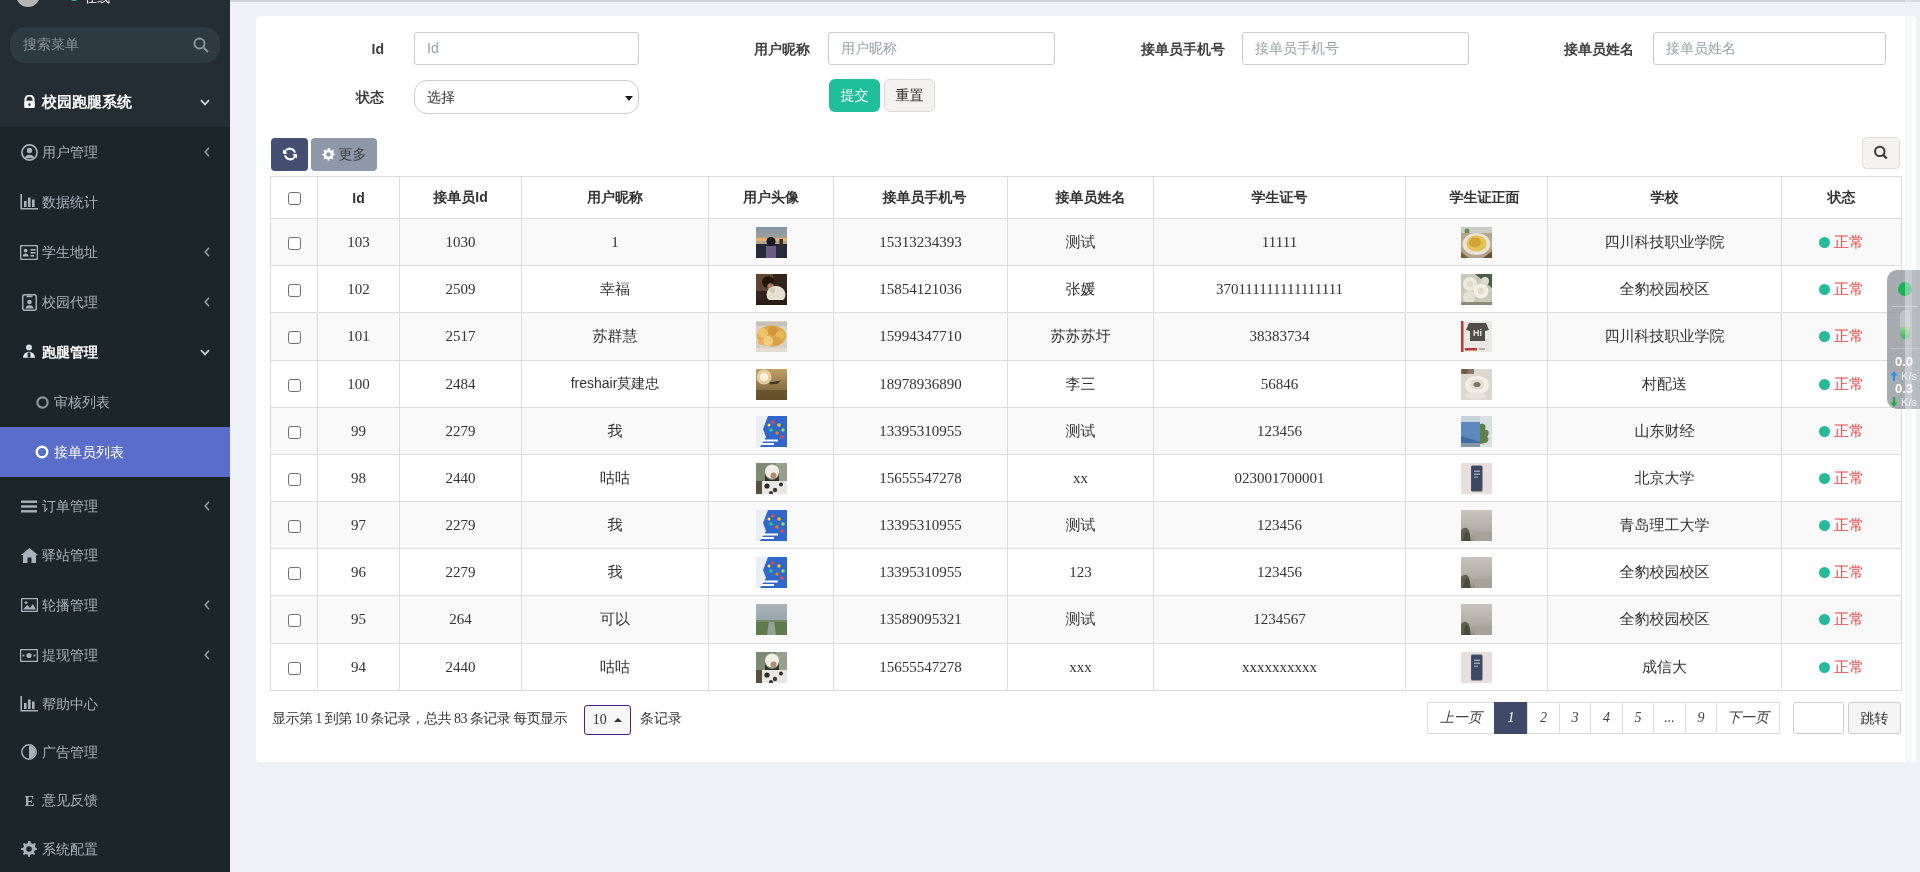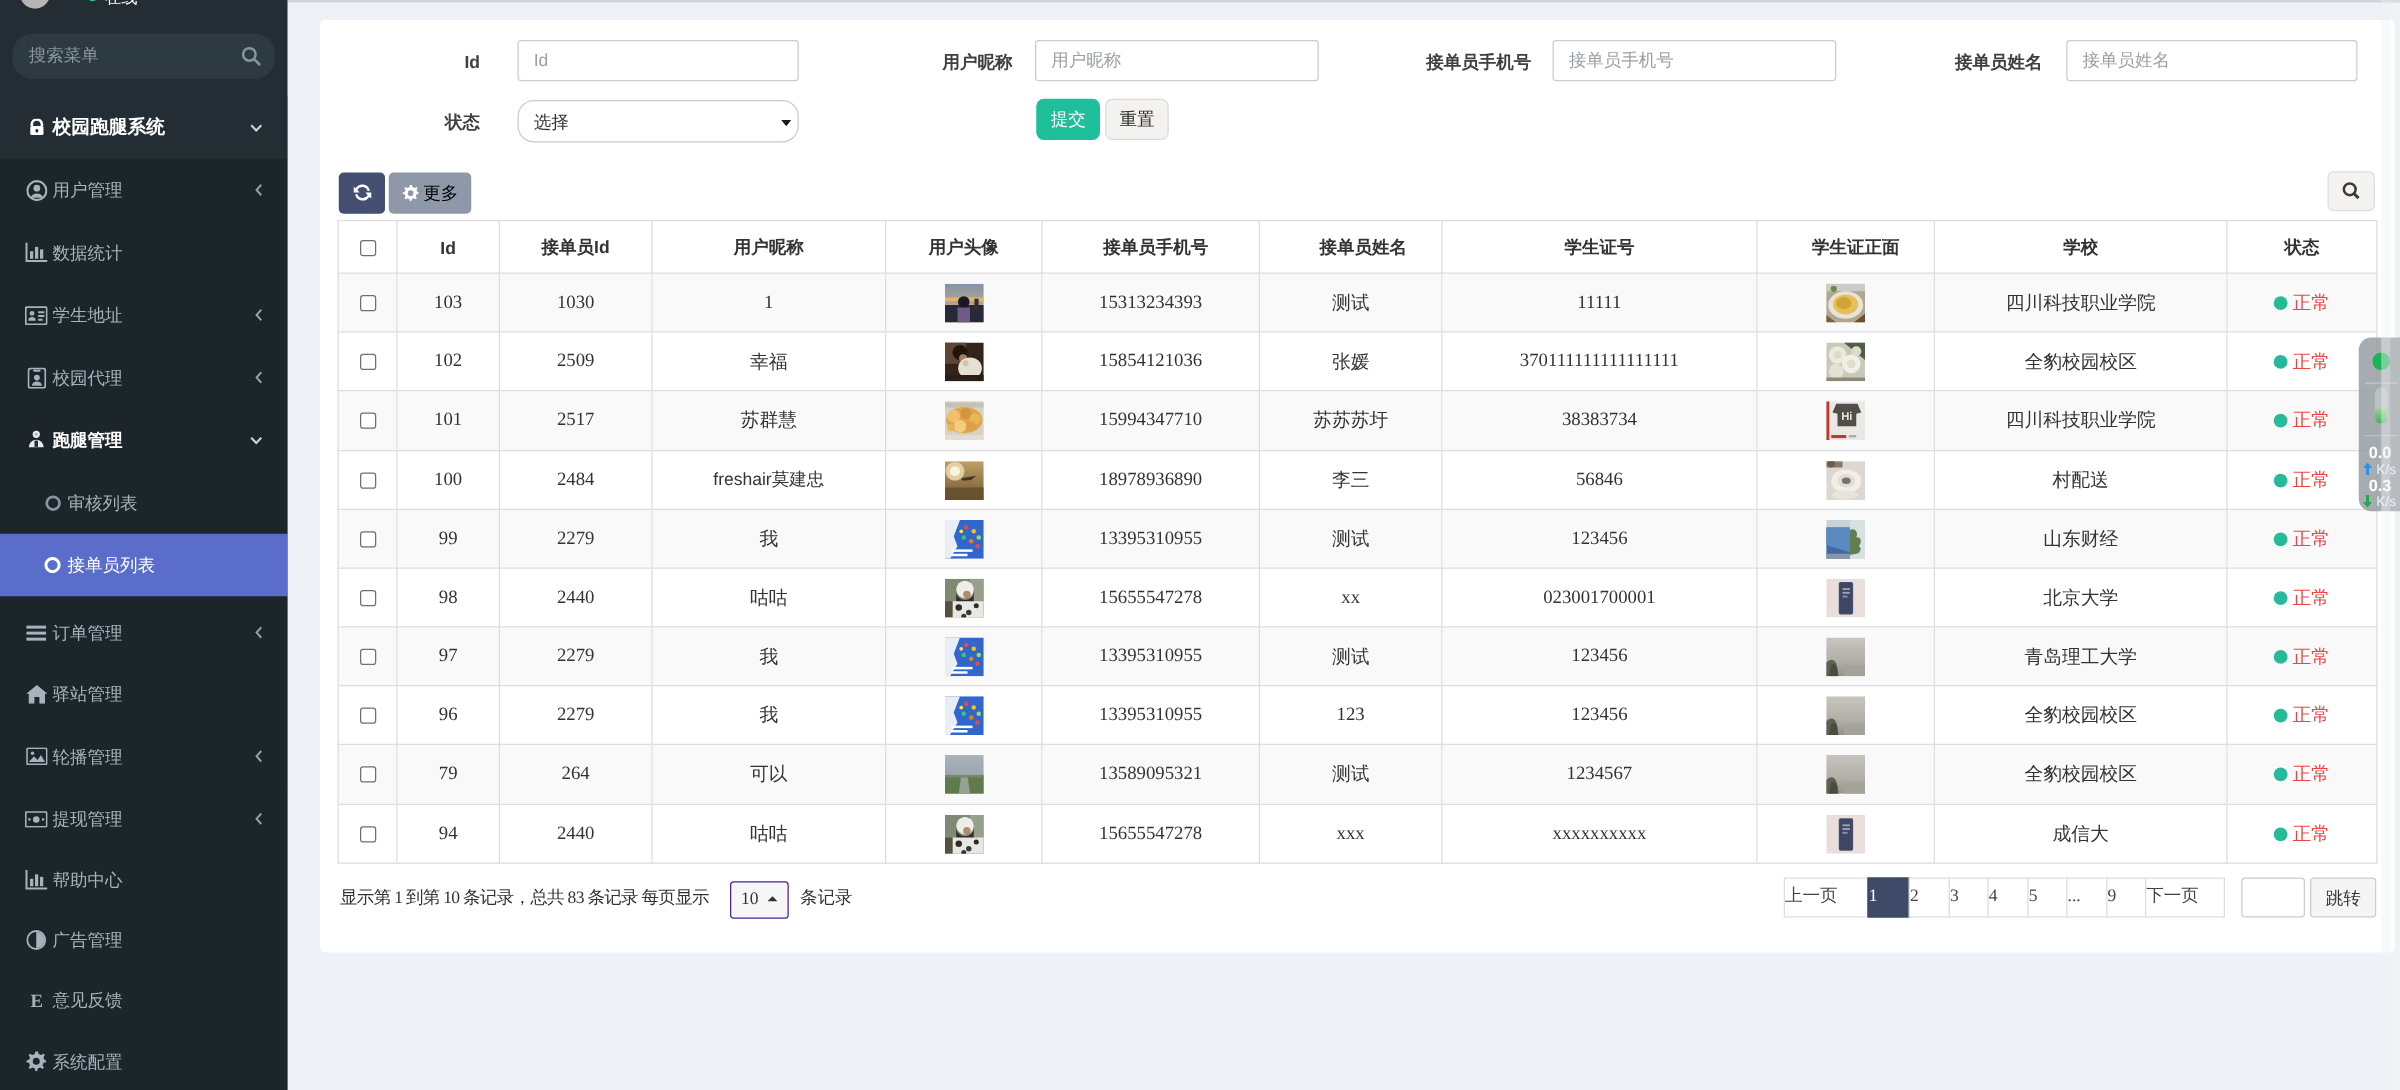--- a/index.html
+++ b/index.html
@@ -39,40 +39,40 @@
 
 #panel { position:absolute; left:245px; top:16px; width:1660px; height:746px; background:#fff; border-radius:4px; z-index:1;margin-left:11px; }
 .flabel { position:absolute; height:34px; line-height:34px; text-align:right; color:#404040; font-weight:bold; font-size:14px; }
 .finput { position:absolute; height:33px; border:1px solid #ccc; border-radius:3px; background:#fff; line-height:31px; padding-left:12px; color:#9aa0a6; font-size:14px; }
 .fselect { position:absolute; height:34px; border:1px solid #ccc; border-radius:13px; background:#fff; line-height:32px; padding-left:12px; color:#333; font-size:14px; }
 .caret { position:absolute; right:5px; top:15px; width:0; height:0; border-left:4.5px solid transparent; border-right:4.5px solid transparent; border-top:5.5px solid #1a1a1a; }
 .btn { position:absolute; border-radius:4px; text-align:center; font-size:14px; }
 .btn-submit { left:573px; top:63px; width:51px; height:33px; background:#1fbf9b; color:#fff; line-height:33px; border-radius:6px; }
 .btn-reset { left:628px; top:63px; width:51px; height:33px; background:#f3f2f0; border:1px solid #ddd9d4; color:#2b2b2b; line-height:31px; border-radius:6px; }
 .btn-refresh { left:15px; top:122px; width:37px; height:33px; background:#454f72; color:#fff; }
-.btn-more { left:55px; top:122px; width:66px; height:33px; background:#8e98a8; color:#000000; line-height:33px; }
+.btn-more { left:55px; top:122px; width:66px; height:33px; background:#8e98a8; color:#404040; line-height:33px; }
 .btn-search { left:1606px; top:121px; width:38px; height:32px; background:#f4f3f1; border:1px solid #ddd; border-radius:5px; }
 
 
 table.grid { position:absolute; left:14px; top:160px; border-collapse:collapse; table-layout:fixed; }
 table.grid th, table.grid td { border:1px solid #ddd; text-align:center; font-size:14px; color:#333; overflow:hidden; padding:0; }
 table.grid th { height:42px; font-weight:bold; background:#fff; }
 table.grid td { height:47px; font-family:"Liberation Serif",serif; font-size:15px; }
 tr.odd td { background:#f9f9f9; }
 .cb { display:inline-block; width:13px; height:13px; border:1.5px solid #6f6f6f; border-radius:2.5px; background:#fff; vertical-align:middle; }
 .thumb { display:inline-block; width:31px; height:31px; vertical-align:middle; }
 .stat { color:#ef4444; white-space:nowrap; }
 .sdot { display:inline-block; width:11px; height:11px; border-radius:50%; background:#26b99a; margin-right:4px; vertical-align:-1px; }
 
 
 .pgleft { position:absolute; left:16px; top:686px; height:34px; line-height:34px; font-size:14px; color:#333; font-family:"Liberation Serif",serif; }
 .pgsize { width:47px; height:30px; border:1px solid #4c1d95; border-radius:3px; background:#f6f6f6; line-height:28px; text-align:center; font-family:"Liberation Serif",serif; }
 .pgsize .up { display:inline-block; width:0; height:0; border-left:4px solid transparent; border-right:4px solid transparent; border-bottom:4px solid #333; margin-left:4px; vertical-align:2px; }
 .pager { position:absolute; top:686px; height:32px; }
-.pg { position:absolute; top:0; height:32px; border:1px solid #ddd; background:#fff; color:#444; text-align:left; line-height:30px; font-size:14px; font-family:"Liberation Serif",serif; }
+.pg { position:absolute; top:0; height:32px; border:1px solid #ddd; background:#fff; color:#444; text-align:center; line-height:30px; font-size:14px; font-family:"Liberation Serif",serif;font-style:italic; }
 .pg.on { background:#3f4968; color:#fff; border-color:#3f4968; }
 .jumpin { position:absolute; left:1537px; top:686px; width:51px; height:32px; border:1px solid #ccc; border-radius:3px; background:#fff; }
 .jumpbtn { position:absolute; left:1592px; top:686px; width:53px; height:32px; border:1px solid #ccc; border-radius:3px; background:#f5f5f5; text-align:center; line-height:30px; font-size:14px; color:#333; }
 
 
 #float { position:absolute; left:1887px; top:270px; width:33px; height:139px; background:rgba(148,154,160,0.82); border-radius:10px 0 0 10px; z-index:50; color:#fff; }
 </style>
 </head>
 <body>
 <div class="topline"></div>
@@ -610,21 +610,21 @@
               <rect width="31" height="31" fill="url(#c7s)"></rect>
               <path d="M0 20 C4 16 7 18 8 21 L10 31 L0 31 Z" fill="#5e6152"></path>
               <path d="M4 22 C7 20 9 23 9 26 L9 31 L2 31 Z" fill="#4a4d3e"></path>
               <rect x="14" y="22" width="17" height="9" fill="#a5a29a"></rect>
             </svg></td>
           <td>全豹校园校区</td>
           <td><span class="stat"><span class="sdot"></span>正常</span></td>
         </tr>
         <tr class="odd" style="height:48px;">
           <td><span class="cb"></span></td>
-          <td>79</td>
+          <td>95</td>
           <td>264</td>
           <td>可以</td>
           <td><svg class="thumb" width="31" height="31" viewBox="0 0 31 31">
               <defs>
                 <linearGradient id="a8s" x1="0" y1="0" x2="0" y2="1">
                   <stop offset="0" stop-color="#aab4ba"></stop>
                   <stop offset="1" stop-color="#8c989e"></stop>
                 </linearGradient>
               </defs>
               <rect width="31" height="31" fill="url(#a8s)"></rect>

